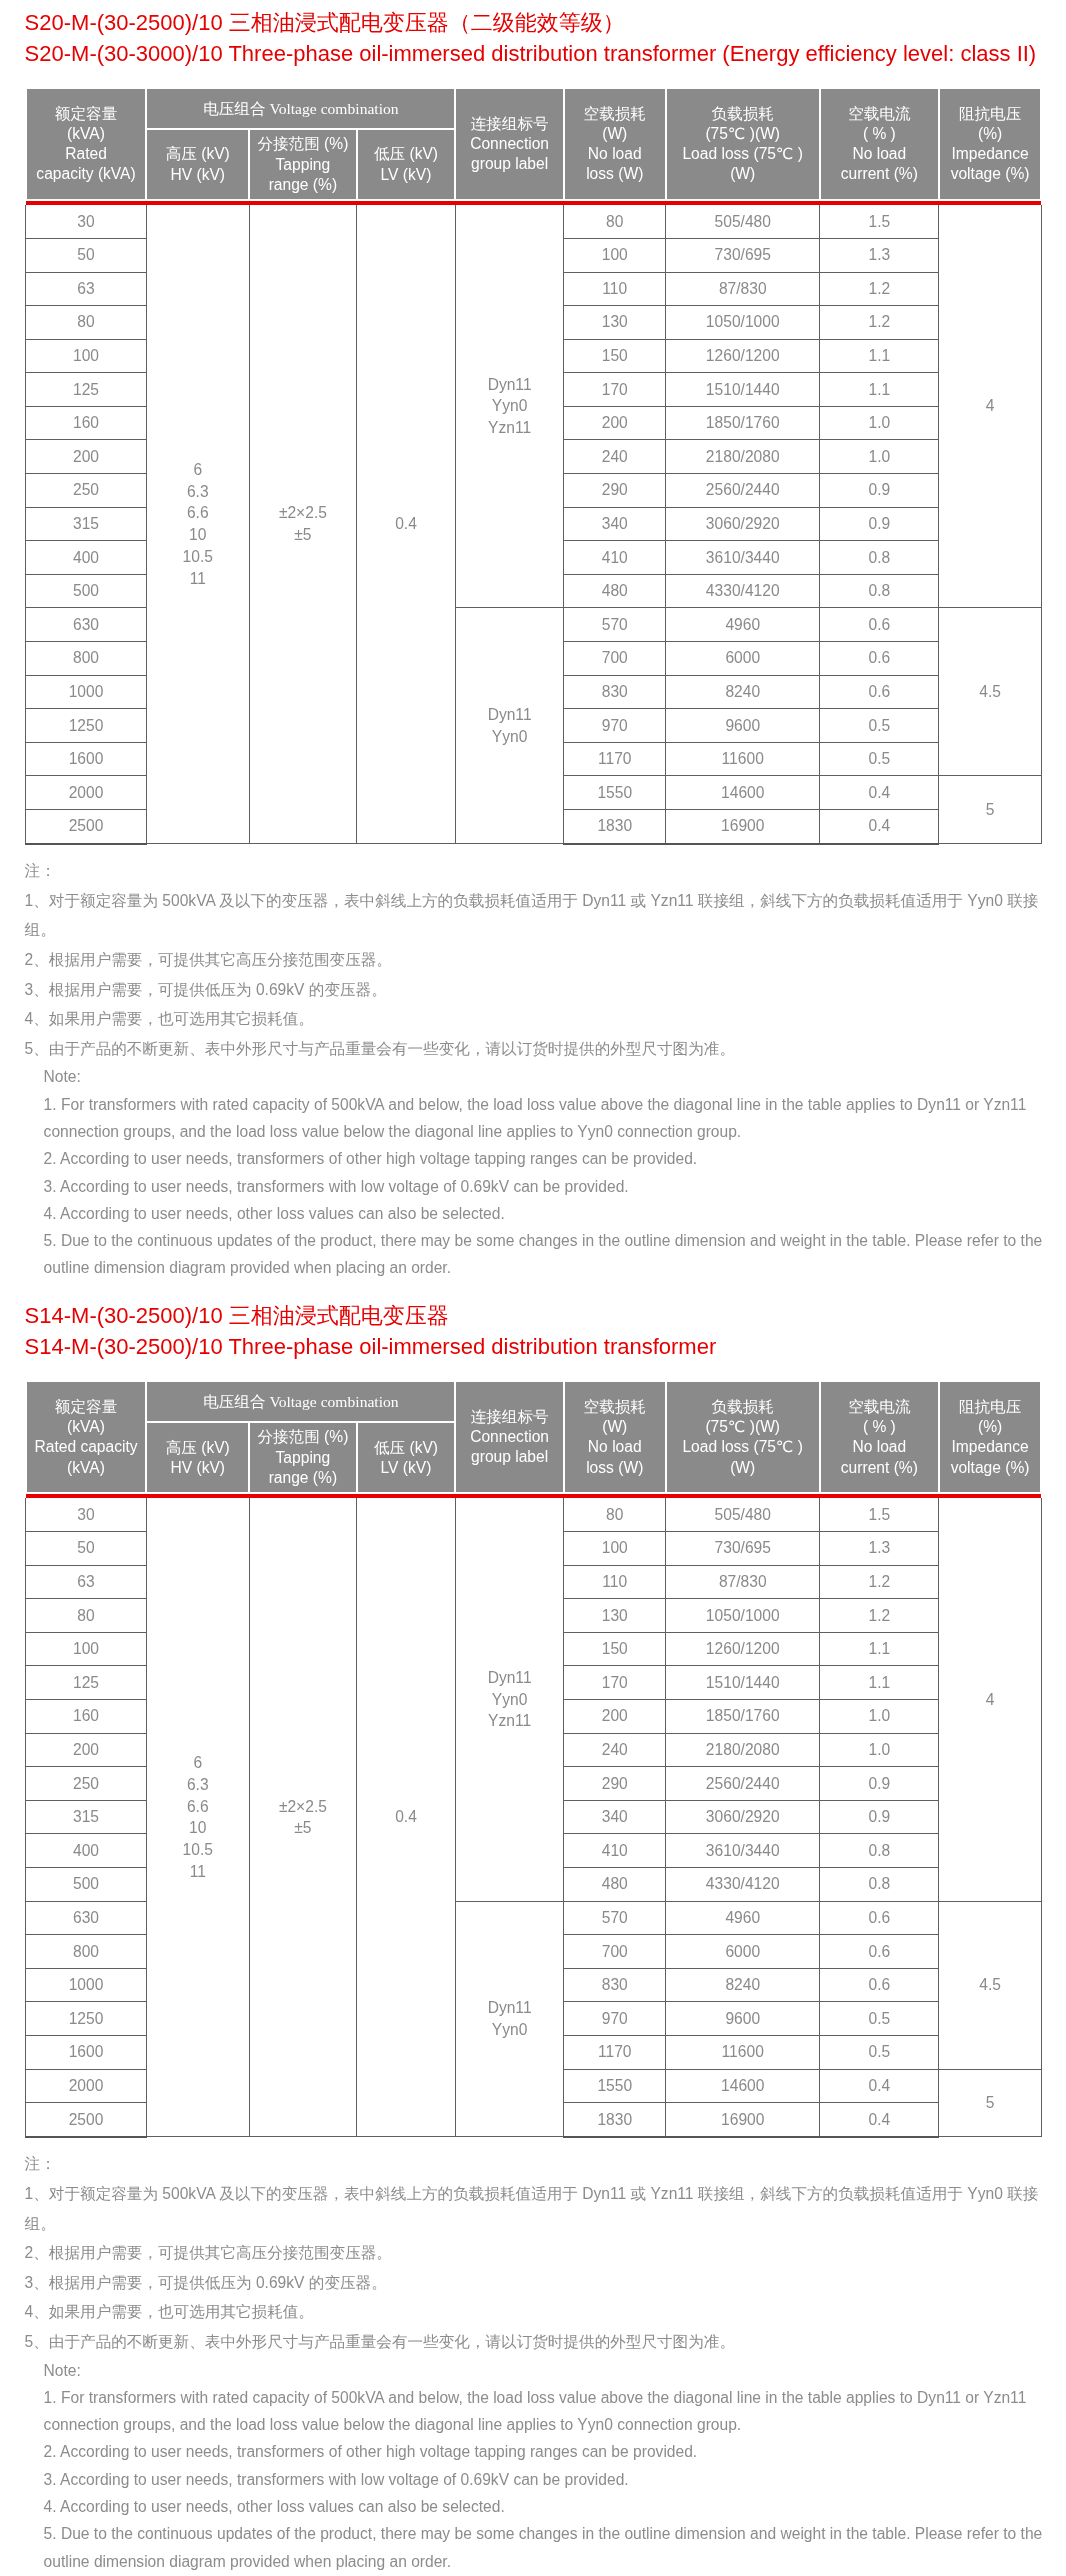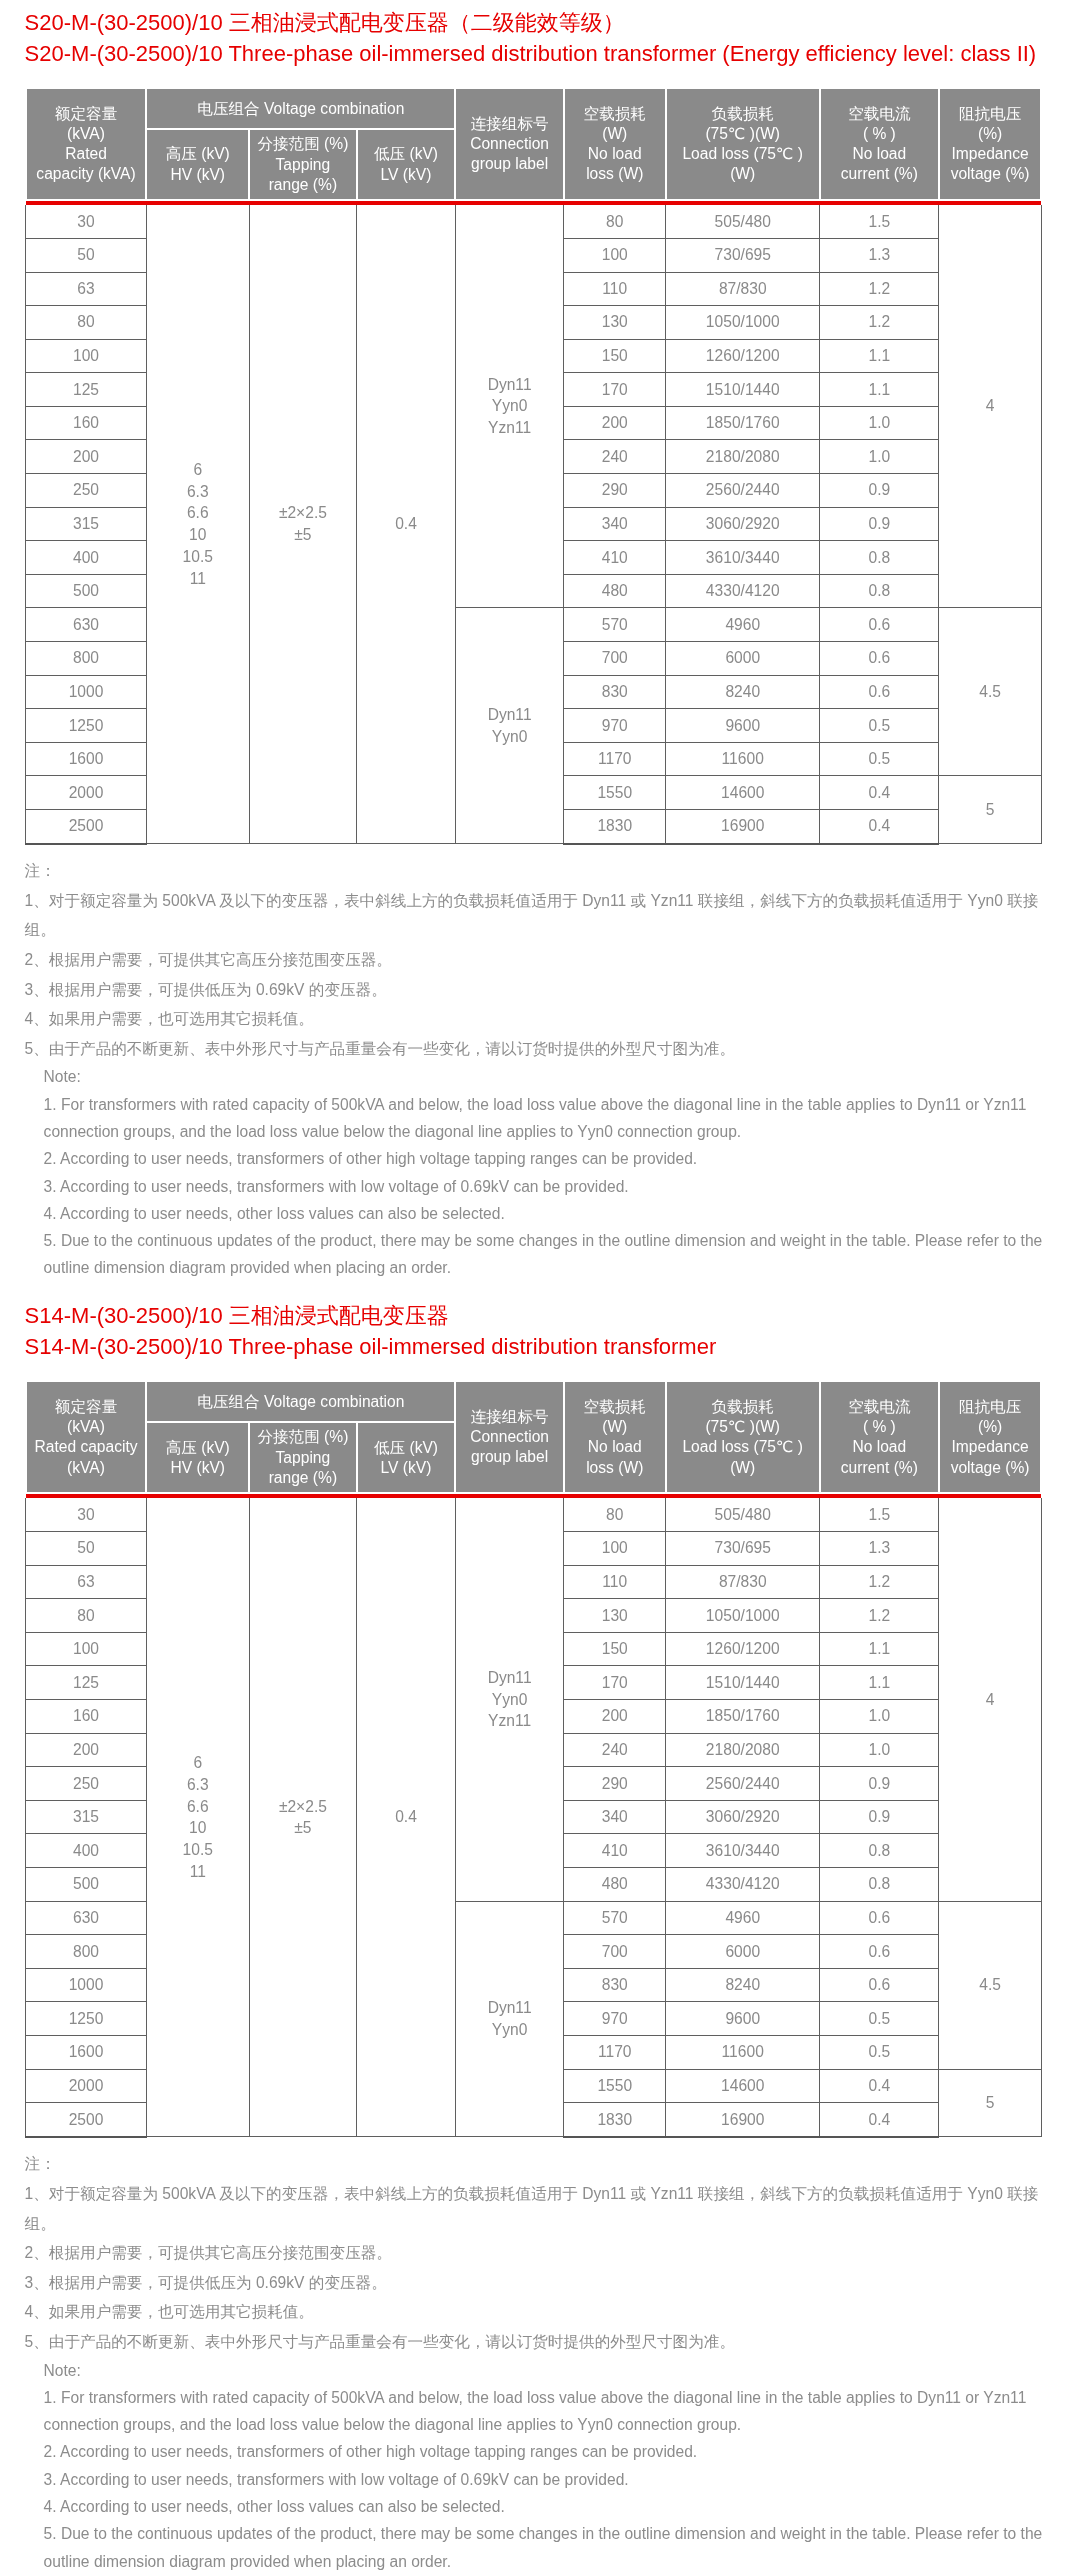--- a/index.html
+++ b/index.html
@@ -13,21 +13,21 @@
     letter-spacing:0;
   }
   .title-en{margin:0 0 18px 0;}
   section.second .title-zh{margin-top:18px;}
   table.spec{width:100%;border-collapse:collapse;table-layout:fixed;}
   table.spec thead th{
     background:#8a8a8a;color:#ffffff;font-weight:normal;font-size:15.6px;
     line-height:1.3;border:2.5px solid #ffffff;padding:4.1px 2.5px;
     white-space:pre-line;vertical-align:middle;text-align:center;
   }
-  table.spec thead th.combo{height:31px;}
+  table.spec thead th.combo{height:31px;font-family:Liberation Serif, serif;}
   table.spec tr.red-divider td{
     background:#e60000;height:4.1px;padding:0;border:none;line-height:0;font-size:0;
   }
   table.spec tbody td{
     border:1.2px solid #5f5f5f;color:#8a8a8a;font-size:15.6px;text-align:center;
     vertical-align:middle;height:31px;padding:0.8px 3.3px;white-space:pre-line;
     line-height:1.4;background:#ffffff;
   }
   table.spec tbody tr:first-child td{border-top:none;}
   table.spec tbody tr:last-child td{border-bottom:2.9px solid #555555;margin-top:48px;}
@@ -36,21 +36,21 @@
   .notes p.zh{line-height:1.9;}
   .notes p.en{line-height:1.75;margin-left:19px;}
 </style>
 </head>
 <body>
 
 <div class="page">
 
   <section>
     <div class="title-zh">S20-M-(30-2500)/10 三相油浸式配电变压器（二级能效等级）</div>
-    <div class="title-en">S20-M-(30-2500)/10 Three-phase oil-immersed distribution transformer (Energy efficiency level: class II)</div>
+    <div class="title-en">S20-M-(30-3000)/10 Three-phase oil-immersed distribution transformer (Energy efficiency level: class II)</div>
     <div>
         <table class="spec">
           <colgroup>
             <col style="width: 11.9%;">
             <col style="width: 10.1%;">
             <col style="width: 10.6%;">
             <col style="width: 9.7%;">
             <col style="width: 10.7%;">
             <col style="width: 10%;">
             <col style="width: 15.2%;">

